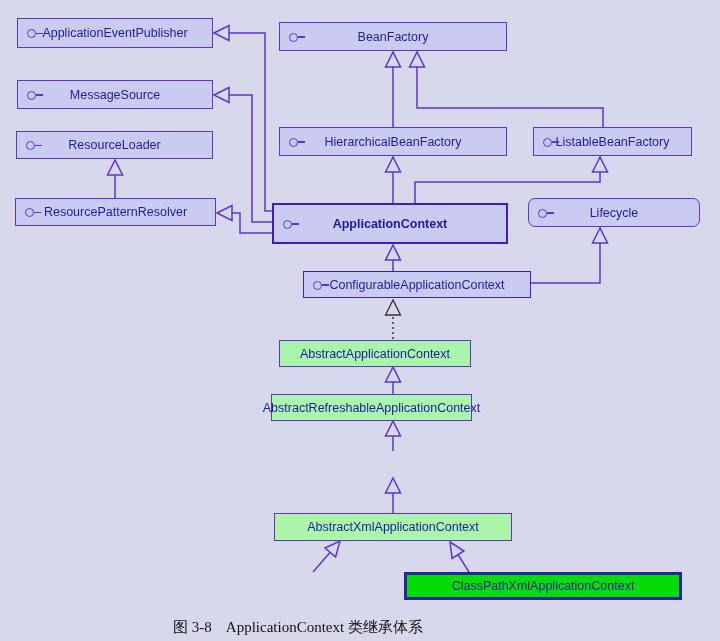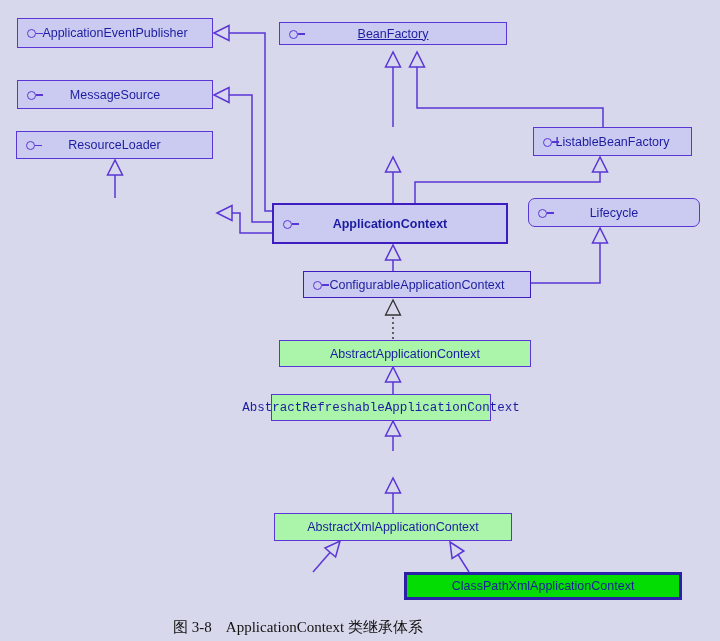--- a/index.html
+++ b/index.html
@@ -38,28 +38,28 @@
   }
   .lolli::after{
     content:"";position:absolute;left:8px;top:2.5px;width:7px;height:1.5px;
     background:var(--purple);
   }
   
   .b0 {left:17px; top:18px; width:196px;height:30px;}
   .b1 {left:17px; top:80px; width:196px;height:29px;}
   .b2 {left:16px; top:131px;width:197px;height:28px;}
   .b3 {left:15px; top:198px;width:201px;height:28px;}
-  .b4 {left:279px;top:22px; width:228px;height:23px;text-decoration:underline;}
+  .b4 {left:279px;top:22px; width:228px;height:29px;}
   .b5 {left:279px;top:127px;width:228px;height:29px;}
   .b6 {left:533px;top:127px;width:159px;height:29px;}
   .b7 {left:272px;top:203px;width:236px;height:41px;font-weight:bold;}
   .b8 {left:528px;top:198px;width:172px;height:29px;border-radius:7px;}
   .b9 {left:279px;top:271px;width:228px;height:27px;margin-left:24px;}
-  .b10{left:279px;top:340px;width:252px;height:27px;}
-  .b11{left:271px;top:394px;width:220px;height:27px;font-family:Liberation Mono, monospace;}
+  .b10{left:279px;top:340px;width:192px;height:27px;}
+  .b11{left:271px;top:394px;width:201px;height:27px;}
   .b12{left:243px;top:451px;width:300px;height:27px;}
   .b13{left:274px;top:513px;width:238px;height:28px;}
   .b14{left:158px;top:572px;width:227px;height:28px;}
   .b15{left:404px;top:572px;width:278px;height:28px;}
   #caption{
     position:absolute;left:0;top:618px;width:596px;text-align:center;
     font-family:"Liberation Serif","DejaVu Serif",serif;
     font-size:15px;color:#111;z-index:2;
   }
   #caption .fig{margin-right:14px;}
@@ -161,23 +161,31 @@
     <span>ApplicationEventPublisher</span>
   </div>
   <div class="box iface b1">
     <span class="lolli"></span>
     <span>MessageSource</span>
   </div>
   <div class="box iface b2">
     <span class="lolli"></span>
     <span>ResourceLoader</span>
   </div>
+  <div class="box iface b3">
+    <span class="lolli"></span>
+    <span>ResourcePatternResolver</span>
+  </div>
   <div class="box iface b4">
     <span class="lolli"></span>
     <span>BeanFactory</span>
+  </div>
+  <div class="box iface b5">
+    <span class="lolli"></span>
+    <span>HierarchicalBeanFactory</span>
   </div>
   <div class="box iface b6">
     <span class="lolli"></span>
     <span>ListableBeanFactory</span>
   </div>
   <div class="box iface strong b7">
     <span class="lolli"></span>
     <span>ApplicationContext</span>
   </div>
   <div class="box iface b8">

